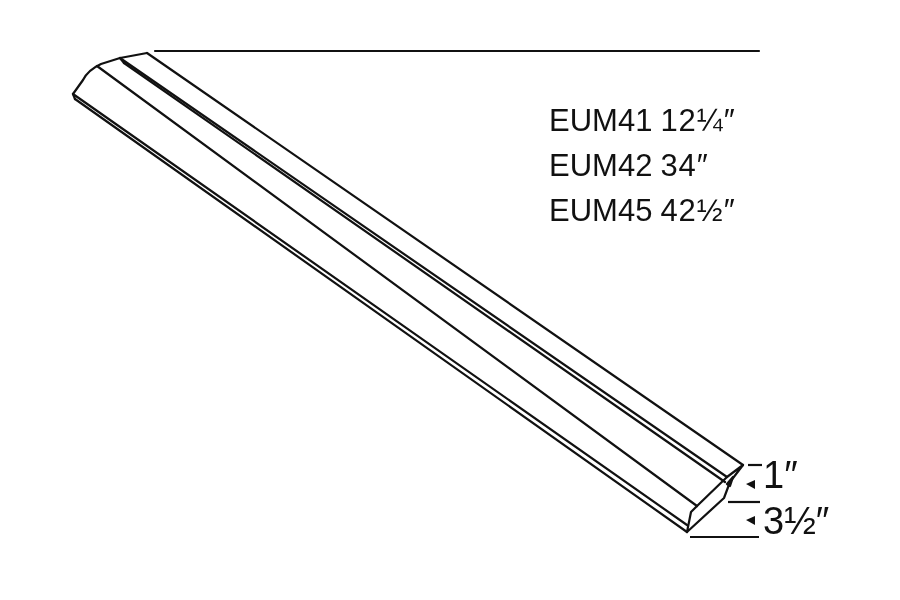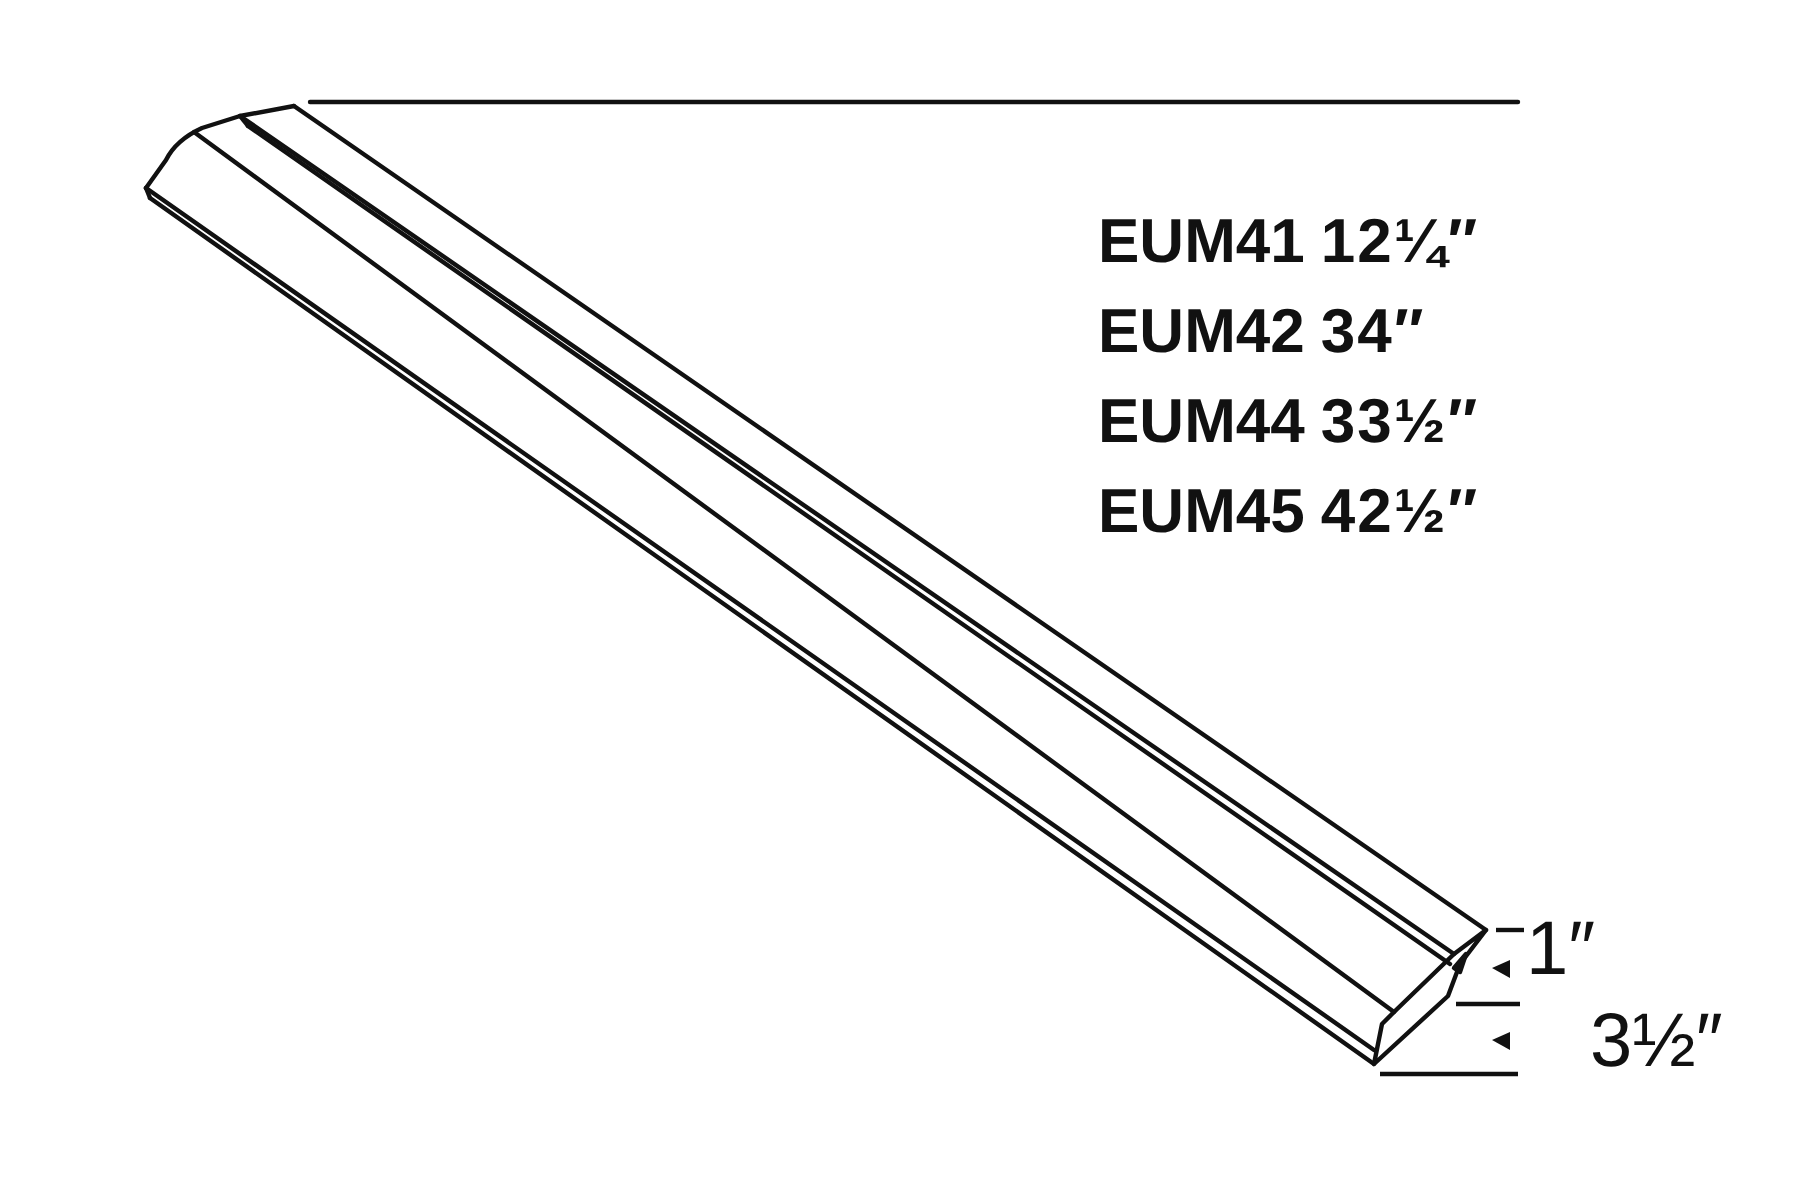--- a/index.html
+++ b/index.html
@@ -1,25 +1,25 @@
 <!DOCTYPE html>
 <html><head>
 <meta charset="utf-8">
 <style>
   html, body { margin: 0; padding: 0; background: #ffffff; }
   body { width: 900px; height: 600px; position: relative; overflow: hidden;
          font-family: "Liberation Sans", sans-serif; color: #111111; }
   #drawing { position: absolute; left: 0; top: 0; width: 900px; height: 600px; }
   .models { position: absolute; left: 549px; top: 98px; }
   .model-row { height: 45px; line-height: 45px; white-space: nowrap; font-size: 31px; }
-  .model-code { font-weight: 700; letter-spacing: 0px; }
-  .model-len { font-weight: 700; margin-left: 8px; letter-spacing: 1px; }
+  .model-code { font-weight: 400; letter-spacing: 0px; }
+  .model-len { font-weight: 400; margin-left: 8px; letter-spacing: 1px; }
   .dim { position: absolute; font-size: 38px; font-weight: 400; line-height: 1; color: #111111; }
   .dim-1 { left: 763px; top: 456px; }
-  .dim-2 { left: 763px; top: 502px; margin-left: 32px; }
+  .dim-2 { left: 763px; top: 502px; }
 </style>
 </head>
 <body>
 
 <svg id="drawing" viewBox="0 0 900 600" xmlns="http://www.w3.org/2000/svg">
   <g fill="none" stroke="#111111" stroke-width="2.2" stroke-linejoin="round" stroke-linecap="round">
 
     <line x1="155" y1="51" x2="759" y2="51"></line>
 
     <path d="M147,53 L120,58 L101,64 Q88,70 83,80 L73,94"></path>
@@ -52,21 +52,18 @@
 </svg>
 
 <div class="models">
   <div class="model-row">
     <span class="model-code">EUM41</span><span class="model-len">12¼″</span>
   </div>
   <div class="model-row">
     <span class="model-code">EUM42</span><span class="model-len">34″</span>
   </div>
   <div class="model-row">
-    <span class="model-code">EUM44</span><span class="model-len">33½″</span>
-  </div>
-  <div class="model-row">
     <span class="model-code">EUM45</span><span class="model-len">42½″</span>
   </div>
 </div>
 
 <div class="dim dim-1">1″</div>
 <div class="dim dim-2">3½″</div>
 
 </body></html>

